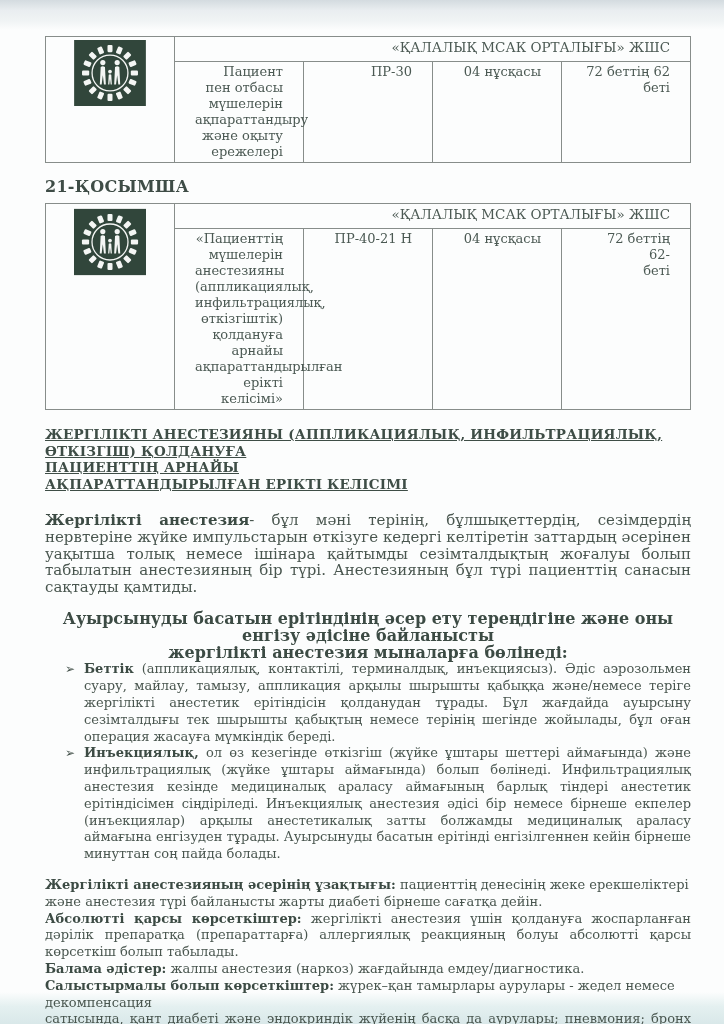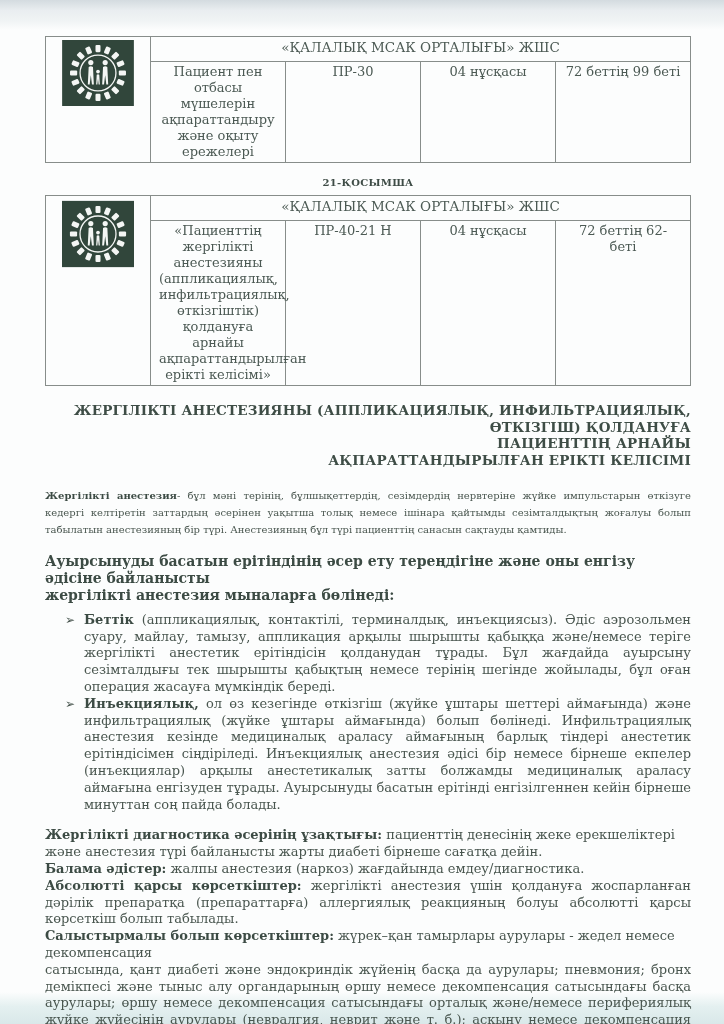--- a/index.html
+++ b/index.html
@@ -16,42 +16,42 @@
   }
   .scan-band-bottom{
     position:absolute;left:0;bottom:0;width:724px;height:32px;
     background:linear-gradient(0deg,#d9e8e9 0%,#e4f0f0 55%,#fcfdfd 100%);
   }
   .content{position:absolute;left:45px;top:36px;width:646px;}
   table.hdr{
     border-collapse:collapse;width:646px;table-layout:fixed;
     font-size:13px;line-height:16px;color:#4b5953;
   }
-  table.hdr td{border:1px solid #878d8a;padding:2px 8px;vertical-align:top;text-align:center;}
+  table.hdr td{border:1px solid #878d8a;padding:2px 20px;vertical-align:top;text-align:right;}
   td.logo-cell{width:88px;padding:2px;vertical-align:top;}
   td.org-cell{height:20px;vertical-align:middle;font-size:13.5px;}
   table.t1 td.desc-cell{width:252px;height:50px;margin-left:40px;}
   table.t2 td.desc-cell{width:252px;height:102px;}
   td.code-cell{width:76px;}
   td.ver-cell{width:84px;}
   td.pages-cell{width:138px;}
   .prelines{white-space:pre-line;}
   .appendix{
-    text-align:center;font-weight:bold;font-size:10px;color:#3e4c46;
+    text-align:left;font-weight:bold;font-size:16px;color:#3e4c46;
     margin:14px 0 7px 0;letter-spacing:.3px;
   }
   .title{
-    margin:16px 0 0 0;text-align:right;font-size:13.5px;font-weight:bold;
-    line-height:16.5px;color:#3e4d46;white-space:pre-line;letter-spacing:.2px;
-  }
-  .para{margin:20px 0 0 0;font-size:10px;line-height:16.8px;text-align:justify;}
+    margin:16px 0 0 0;text-align:left;font-size:13.5px;font-weight:bold;
+    line-height:16.5px;color:#3e4d46;white-space:pre-line;letter-spacing:.2px;text-decoration:underline;
+  }
+  .para{margin:20px 0 0 0;font-size:15px;line-height:16.8px;text-align:justify;}
   .para b{color:#3c4b44;}
   .types-heading{
-    margin:15px 0 8px 0;font-size:14px;line-height:16.8px;font-weight:bold;color:#3c4b44;
-    text-align:left;white-space:pre-line;
+    margin:15px 0 0 0;font-size:16px;line-height:16.8px;font-weight:bold;color:#3c4b44;
+    text-align:center;white-space:pre-line;
   }
   .bullet{
     display:flex;margin:0;padding-left:20px;font-size:13px;line-height:16.8px;
   }
   .bullet .marker{flex:0 0 19px;color:#46544d;font-size:12px;}
   .bullet .btext{flex:1;text-align:justify;}
   .bullet .btext b{color:#3c4b44;}
   .sections{margin-top:14px;}
   .section-para{margin:0;font-size:13px;line-height:16.8px;text-align:justify;}
   .section-para b{color:#3c4b44;}
@@ -102,21 +102,21 @@
             </g>
           </g>
         </svg>
       </td>
       <td class="org-cell" colspan="4">«ҚАЛАЛЫҚ МСАК ОРТАЛЫҒЫ» ЖШС</td>
     </tr>
     <tr>
       <td class="desc-cell">Пациент пен отбасы мүшелерін ақпараттандыру және оқыту ережелері</td>
       <td class="code-cell">ПР-30</td>
       <td class="ver-cell">04 нұсқасы</td>
-      <td class="pages-cell">72 беттің 99 беті</td>
+      <td class="pages-cell">72 беттің 62 беті</td>
     </tr>
   </tbody>
     </table>
 
   <div class="appendix">21-ҚОСЫМША</div>
 
   <table class="hdr t2">
     <tbody>
         <tr>
       <td class="logo-cell" rowspan="2">
@@ -149,21 +149,21 @@
               <path d="M55.8 62 L57 37.5 Q60 35.5 63 37.5 L64.2 62 L61.6 62 L60 49 L58.4 62 Z"></path>
               <circle cx="50" cy="44" r="2.6"></circle>
               <path d="M47.4 62 L48.2 48.5 Q50 47.2 51.8 48.5 L52.6 62 L50.9 62 L50 54 L49.1 62 Z"></path>
             </g>
           </g>
         </svg>
       </td>
       <td class="org-cell" colspan="4">«ҚАЛАЛЫҚ МСАК ОРТАЛЫҒЫ» ЖШС</td>
     </tr>
     <tr>
-      <td class="desc-cell">«Пациенттің жергілікті анестезияны (аппликациялық, инфильтрациялық, өткізгіштік) қолдануға арнайы ақпараттандырылған ерікті келісімі»</td>
+      <td class="desc-cell">«Пациенттің мүшелерін анестезияны (аппликациялық, инфильтрациялық, өткізгіштік) қолдануға арнайы ақпараттандырылған ерікті келісімі»</td>
       <td class="code-cell">ПР-40-21 Н</td>
       <td class="ver-cell">04 нұсқасы</td>
       <td class="pages-cell prelines">72 беттің 62-
 беті</td>
     </tr>
   </tbody>
     </table>
 
   <h1 class="title">ЖЕРГІЛІКТІ АНЕСТЕЗИЯНЫ (АППЛИКАЦИЯЛЫҚ, ИНФИЛЬТРАЦИЯЛЫҚ,
 ӨТКІЗГІШ) ҚОЛДАНУҒА
@@ -179,22 +179,22 @@
     <span class="marker">➢</span>
     <span class="btext"><b>Беттік</b><span> (аппликациялық, контактілі, терминалдық, инъекциясыз). Әдіс аэрозольмен суару, майлау, тамызу, аппликация арқылы шырышты қабыққа және/немесе теріге жергілікті анестетик ерітіндісін қолданудан тұрады. Бұл жағдайда ауырсыну сезімталдығы тек шырышты қабықтың немесе терінің шегінде жойылады, бұл оған операция жасауға мүмкіндік береді.</span></span>
   </div>
 
   <div class="bullet">
     <span class="marker">➢</span>
     <span class="btext"><b>Инъекциялық,</b><span> ол өз кезегінде өткізгіш (жүйке ұштары шеттері аймағында) және инфильтрациялық (жүйке ұштары аймағында) болып бөлінеді. Инфильтрациялық анестезия кезінде медициналық араласу аймағының барлық тіндері анестетик ерітіндісімен сіңдіріледі. Инъекциялық анестезия әдісі бір немесе бірнеше екпелер (инъекциялар) арқылы анестетикалық затты болжамды медициналық араласу аймағына енгізуден тұрады. Ауырсынуды басатын ерітінді енгізілгеннен кейін бірнеше минуттан соң пайда болады.</span></span>
   </div>
 
   <div class="sections">
-    <p class="section-para"><b>Жергілікті диагностика әсерінің ұзақтығы:</b><span class="stext"> пациенттің денесінің жеке ерекшеліктері
+    <p class="section-para"><b>Жергілікті анестезияның әсерінің ұзақтығы:</b><span class="stext"> пациенттің денесінің жеке ерекшеліктері
 және анестезия түрі байланысты жарты диабеті бірнеше сағатқа дейін.</span></p>
+    <p class="section-para"><b>Абсолютті қарсы көрсеткіштер:</b><span class="stext"> жергілікті анестезия үшін қолдануға жоспарланған дәрілік препаратқа (препараттарға) аллергиялық реакцияның болуы абсолютті қарсы көрсеткіш болып табылады.</span></p>
     <p class="section-para"><b>Балама әдістер:</b><span class="stext"> жалпы анестезия (наркоз) жағдайында емдеу/диагностика.</span></p>
-    <p class="section-para"><b>Абсолютті қарсы көрсеткіштер:</b><span class="stext"> жергілікті анестезия үшін қолдануға жоспарланған дәрілік препаратқа (препараттарға) аллергиялық реакцияның болуы абсолютті қарсы көрсеткіш болып табылады.</span></p>
     <p class="section-para"><b>Салыстырмалы болып көрсеткіштер:</b><span class="stext"> жүрек–қан тамырлары аурулары - жедел немесе
 декомпенсация
 сатысында, қант диабеті және эндокриндік жүйенің басқа да аурулары; пневмония; бронх демікпесі және тыныс алу органдарының өршу немесе декомпенсация сатысындағы басқа аурулары; өршу немесе декомпенсация сатысындағы орталық және/немесе перифериялық жүйке жүйесінің аурулары (невралгия, неврит және т. б.); асқыну немесе декомпенсация сатысындағы асқазан-ішек жолдарының, бауырдың, бүйректің аурулары; жергілікті анестезияны енгізу аймағындағы қабыну; жұқпалы аурулар; анорексия; вакцинациядан кейінгі жағдай (бір айдан аз);</span></p>
   </div>
 
 </div>
 
 </body></html>

